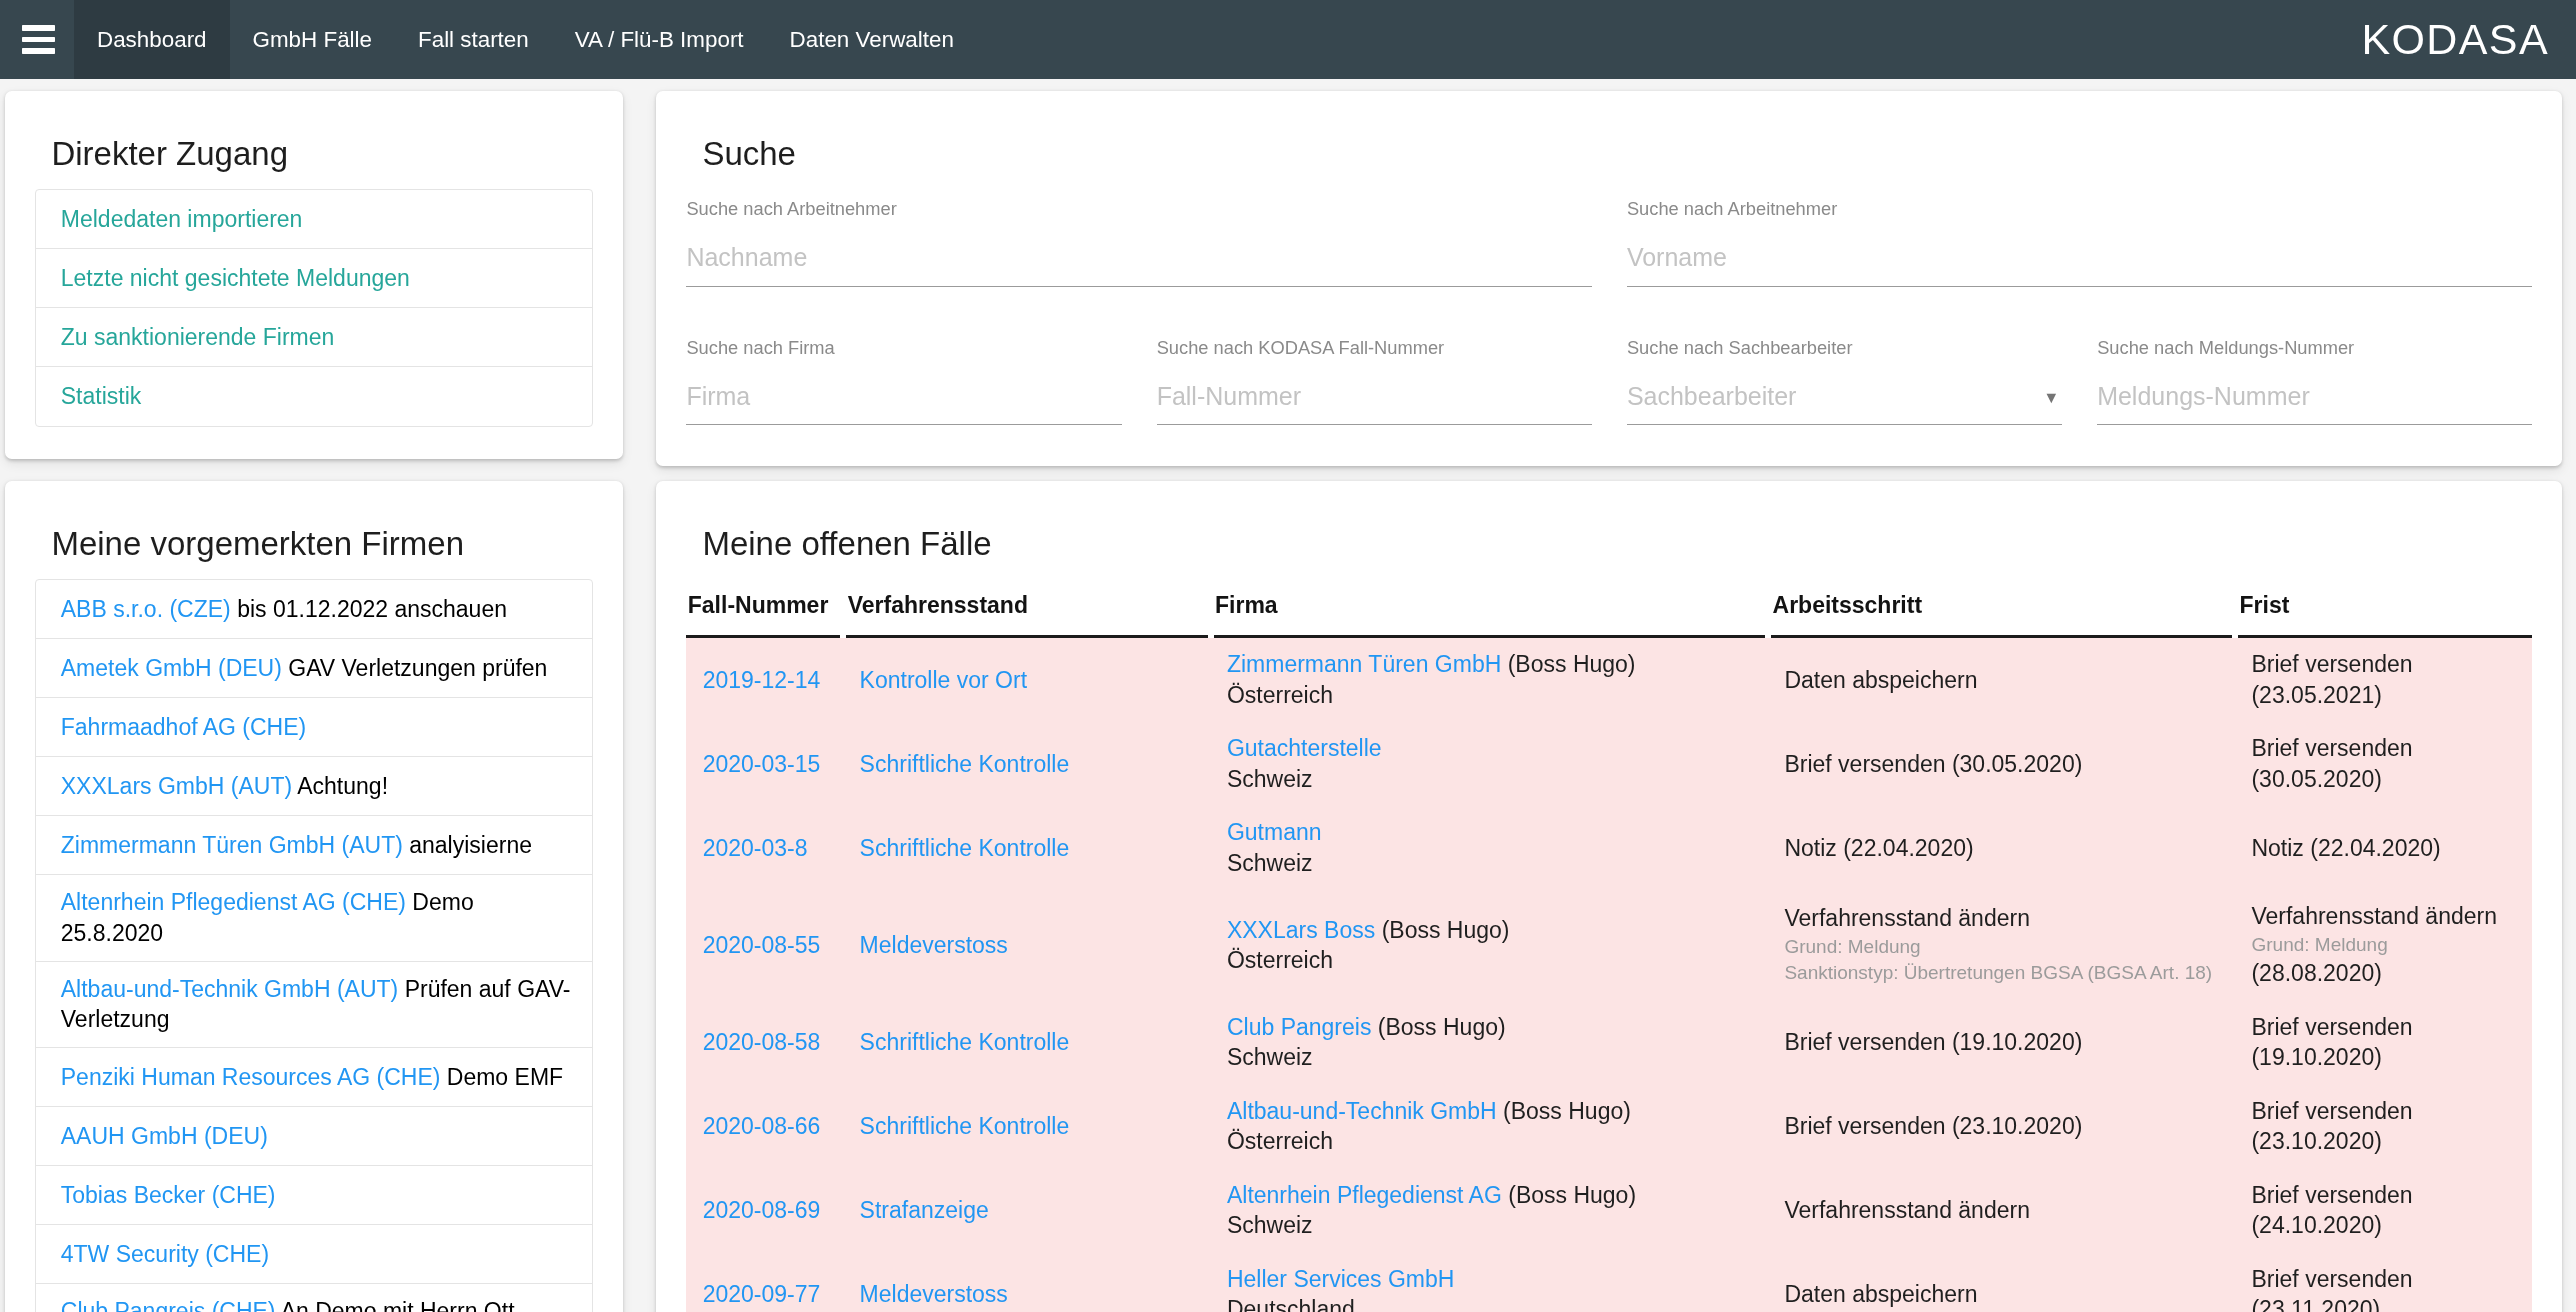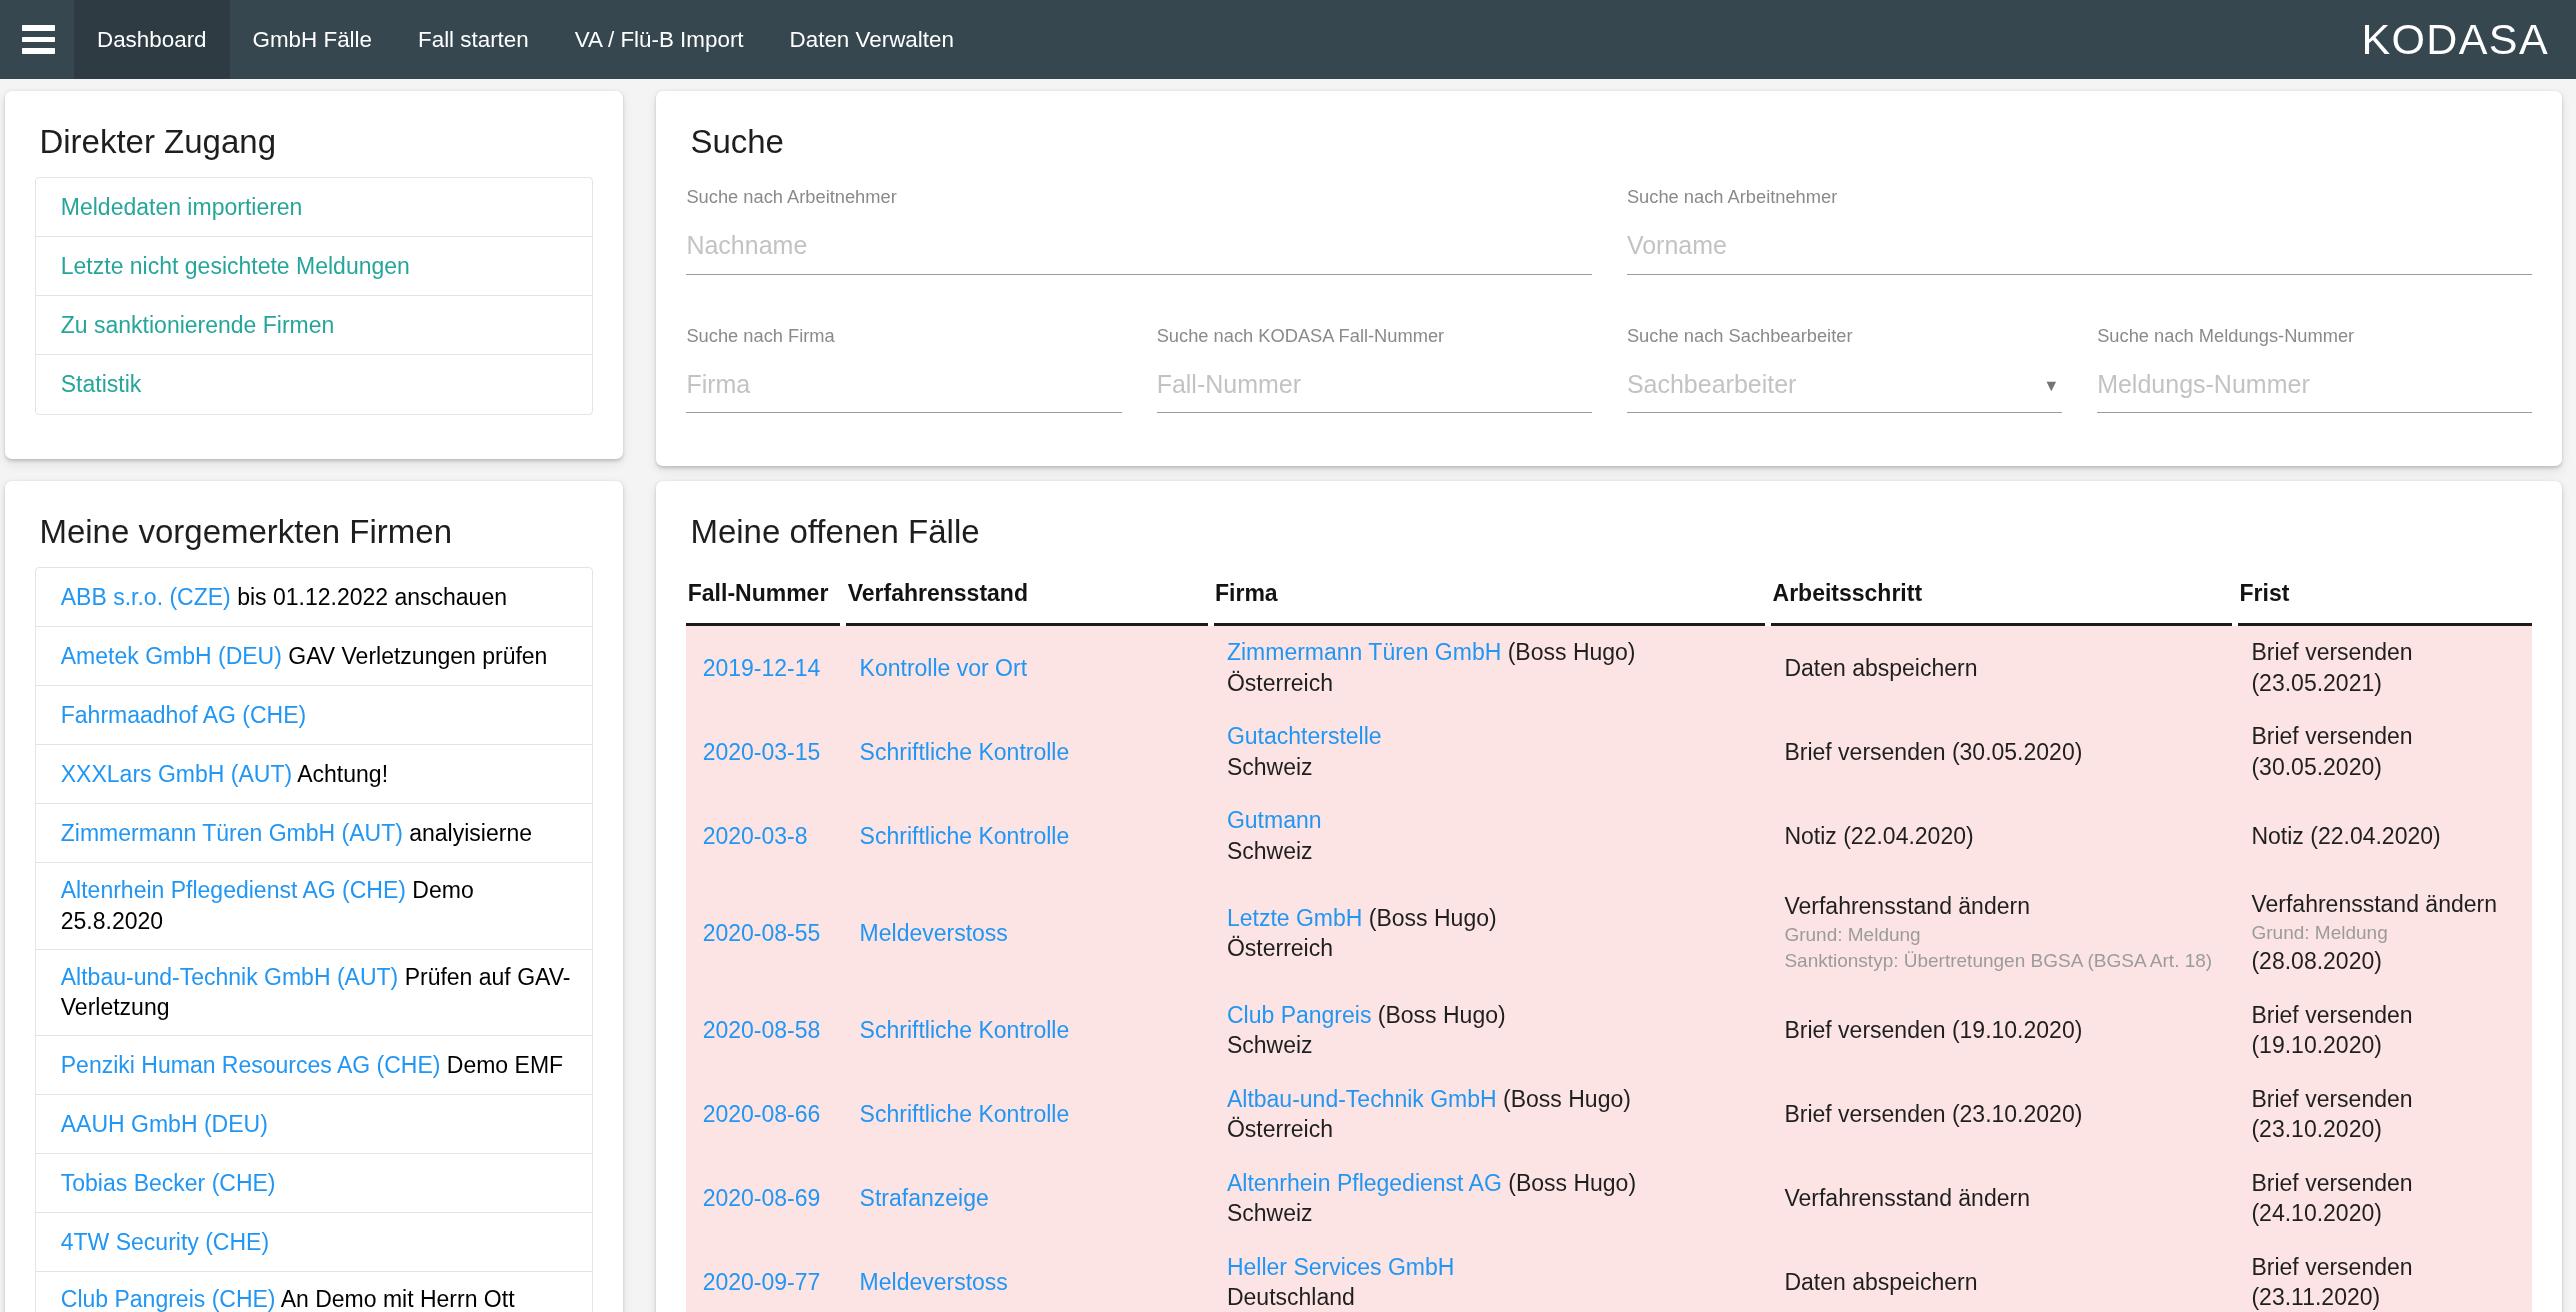--- a/index.html
+++ b/index.html
@@ -19,21 +19,21 @@
   
   .main{display:flex;gap:33px;padding:11.5px 13.6px 0 5.4px;align-items:flex-start;}
   .col-left{width:618px;flex:none;display:flex;flex-direction:column;}
   .col-right{flex:1;display:flex;flex-direction:column;min-width:0;}
   .card{background:#fff;border-radius:6.8px;padding:0 30px;
     box-shadow:0 1.4px 3.4px rgba(0,0,0,.18),0 4.1px 11px rgba(0,0,0,.08);}
   #card-direkter{height:368px;}
   #card-suche{height:375px;}
   #card-firmen{margin-top:22.4px;height:903px;}
   #card-faelle{margin-top:15.6px;height:882px;overflow:hidden;}
-  .card-title{margin:4px;padding-top:27px;font-size:33px;font-weight:400;
+  .card-title{margin:16px;padding-top:27px;font-size:33px;font-weight:400;
     color:#1e1e1e;line-height:39px;}
 
   
   .link-list{margin-top:16.3px;border:1.4px solid #e4e4e4;border-radius:4px;list-style:none;padding:0;}
   .link-item{min-height:59px;display:flex;align-items:center;
     padding:12.2px 16.3px 12.2px 24.4px;font-size:23px;line-height:30.5px;
     border-bottom:1.4px solid #e4e4e4;}
   .link-item:last-child{border-bottom:none;}
   a.teal{color:#26a69a;text-decoration:none;cursor:pointer;}
   a.blue{color:#2196f3;text-decoration:none;cursor:pointer;margin-top:24px;}
@@ -250,21 +250,21 @@
                 <div>Notiz (22.04.2020)</div>
               </td>
               <td>
                 <div class="frist-line">Notiz (22.04.2020)</div>
               </td>
             </tr>
             <tr>
               <td><a class="blue">2020-08-55</a></td>
               <td><a class="blue">Meldeverstoss</a></td>
               <td>
-                <div><a class="blue">Letzte GmbH</a> <span>(Boss Hugo)</span></div>
+                <div><a class="blue">XXXLars Boss</a> <span>(Boss Hugo)</span></div>
                 <div>Österreich</div>
               </td>
               <td>
                 <div>Verfahrensstand ändern</div>
                 <div class="sub">Grund: Meldung</div>
                 <div class="sub">Sanktionstyp: Übertretungen BGSA (BGSA Art. 18)</div>
               </td>
               <td>
                 <div class="frist-line">Verfahrensstand ändern</div>
                 <div class="sub">Grund: Meldung</div>

